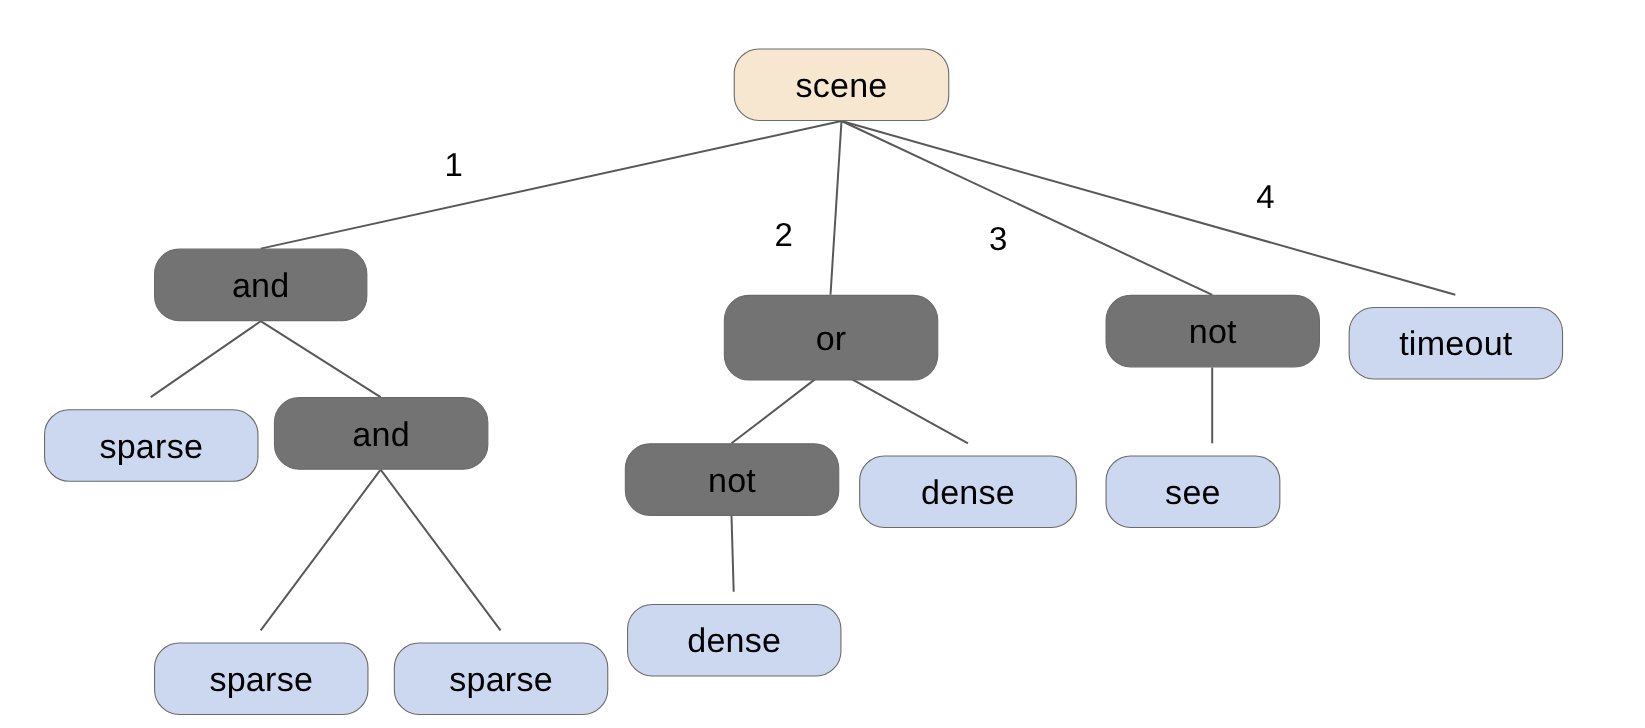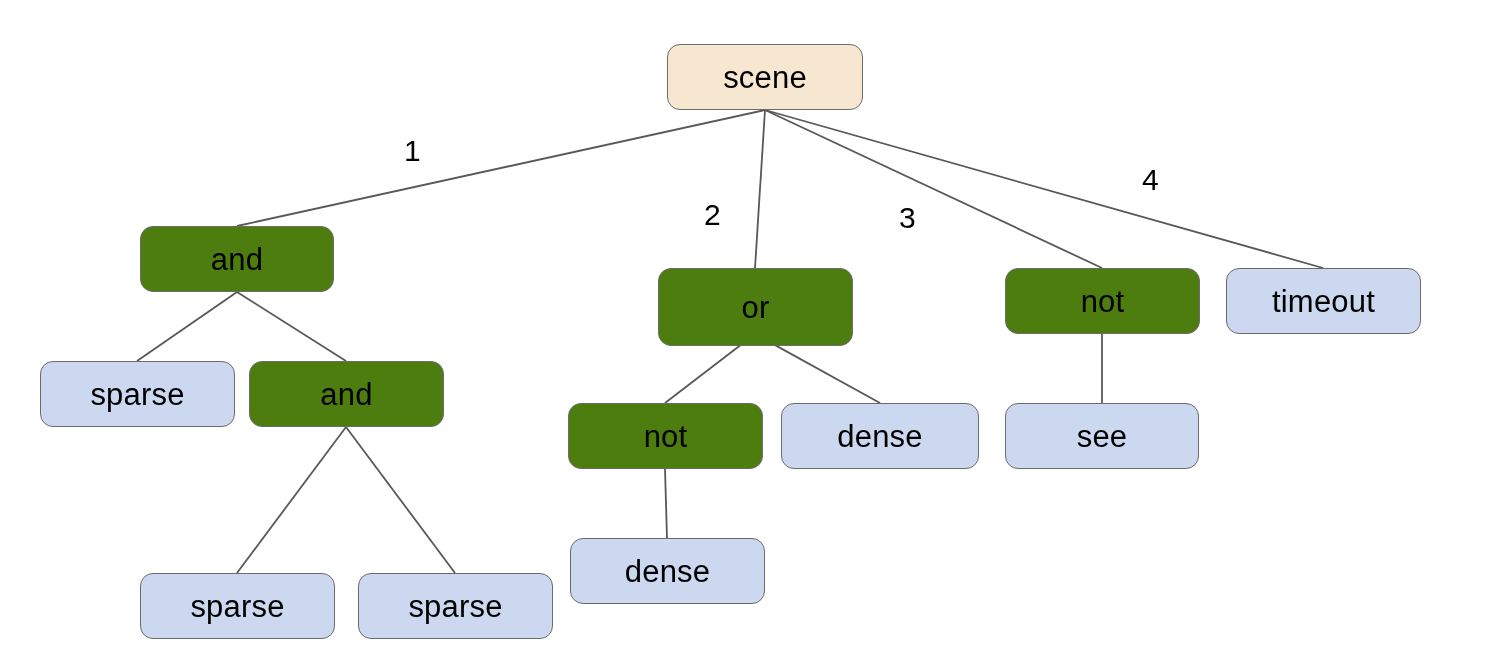--- a/index.html
+++ b/index.html
@@ -20,33 +20,33 @@
     left: 0;
     top: 0;
     width: 1495px;
     height: 662px;
     pointer-events: none;
   }
   .node {
     position: absolute;
     box-sizing: border-box;
     border: 1.6px solid #6b6b6b;
-    border-radius: 13px;
+    border-radius: 23px;
     display: flex;
     align-items: center;
     justify-content: center;
     color: #000000;
     font-size: 31px;
     line-height: 1;
     letter-spacing: 0.2px;
     white-space: nowrap;
   }
   .node-root  { background: #f7e7d0; }
-  .node-op    { background: #4d7c0f; }
-  .node-leaf  { background: #ccd7f0; }
+  .node-op    { background: #737373; }
+  .node-leaf  { background: #ccd7f0; margin-top: 11px; }
   .edge-label {
     position: absolute;
     color: #000000;
     font-size: 30px;
     line-height: 1;
     white-space: nowrap;
   }
 </style>
 </head>
 <body>
@@ -71,21 +71,21 @@
   <div id="node-layer">
       <div class="node node-root" style="left: 667px; top: 44px; width: 196px; height: 66px;">scene</div>
       <div class="node node-op" style="left: 140px; top: 226px; width: 194px; height: 66px;">and</div>
       <div class="node node-op" style="left: 658px; top: 268px; width: 195px; height: 78px;">or</div>
       <div class="node node-op" style="left: 1005px; top: 268px; width: 195px; height: 66px;">not</div>
       <div class="node node-leaf" style="left: 1226px; top: 268px; width: 195px; height: 66px;">timeout</div>
       <div class="node node-leaf" style="left: 40px; top: 361px; width: 195px; height: 66px;">sparse</div>
       <div class="node node-op" style="left: 249px; top: 361px; width: 195px; height: 66px;">and</div>
       <div class="node node-op" style="left: 568px; top: 403px; width: 195px; height: 66px;">not</div>
       <div class="node node-leaf" style="left: 781px; top: 403px; width: 198px; height: 66px;">dense</div>
-      <div class="node node-leaf" style="left: 1005px; top: 403px; width: 194px; height: 66px;">see</div>
+      <div class="node node-leaf" style="left: 1005px; top: 403px; width: 159px; height: 66px;">see</div>
       <div class="node node-leaf" style="left: 570px; top: 538px; width: 195px; height: 66px;">dense</div>
       <div class="node node-leaf" style="left: 140px; top: 573px; width: 195px; height: 66px;">sparse</div>
       <div class="node node-leaf" style="left: 358px; top: 573px; width: 195px; height: 66px;">sparse</div>
     </div>
 
   <div id="label-layer">
       <div class="edge-label" style="left: 404px; top: 136px;">1</div>
       <div class="edge-label" style="left: 704px; top: 200px;">2</div>
       <div class="edge-label" style="left: 899px; top: 203px;">3</div>
       <div class="edge-label" style="left: 1142px; top: 165px;">4</div>

